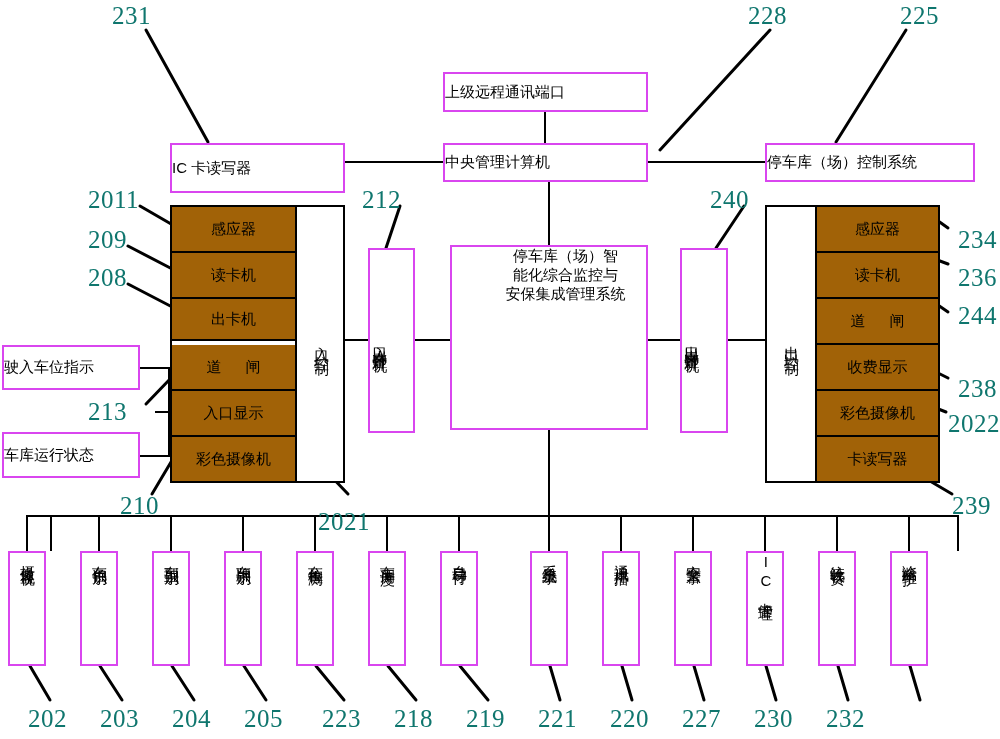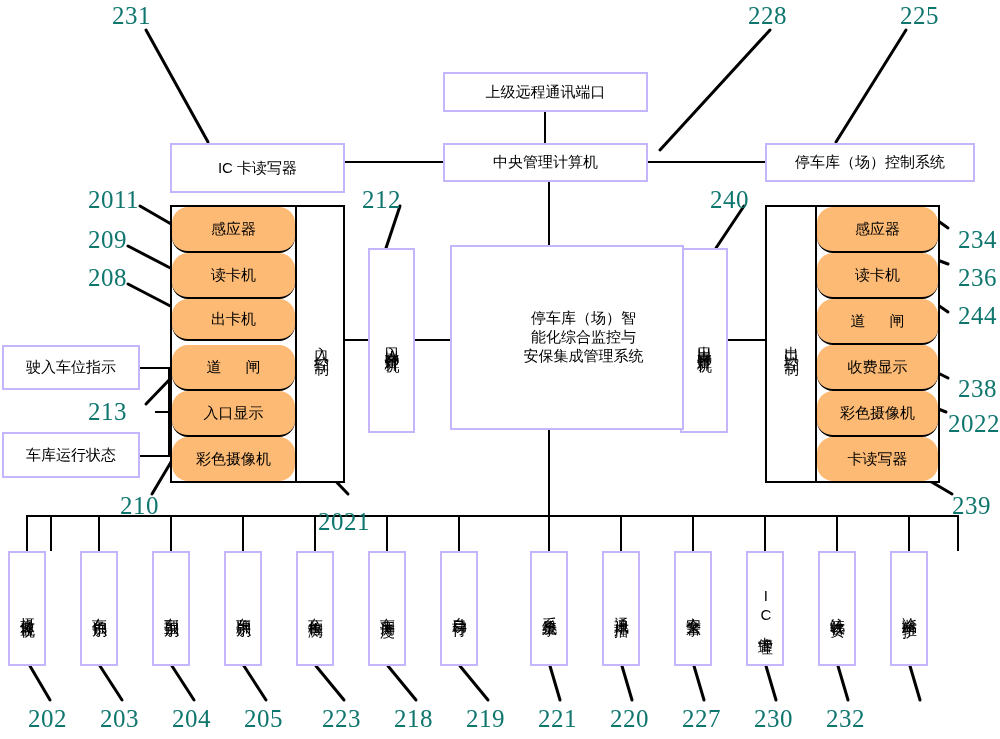--- a/index.html
+++ b/index.html
@@ -3,25 +3,25 @@
 <meta charset="utf-8">
 <style>
   html,body{margin:0;padding:0;background:#ffffff;}
   body{font-family:"Liberation Sans","DejaVu Sans",sans-serif;}
   #stage{position:relative;width:1000px;height:739px;background:#fff;overflow:hidden;}
 
   
   .box{
     position:absolute;
     box-sizing:border-box;
-    border:2px solid #c4b5fd;
+    border:2px solid #d946ef;
     background:#fff;
     display:flex;
     align-items:center;
-    justify-content:center;
+    justify-content:flex-start;
     text-align:center;
     color:#000;
     font-size:15px;
     line-height:1.25;
     z-index:5;
   }
   
   .vbox{
     writing-mode:vertical-rl;
     text-orientation:upright;
@@ -35,21 +35,21 @@
   }
   .multiline{flex-direction:column;}
   .multiline span{display:block;white-space:nowrap;}
 
   
   .cellcol{position:absolute;box-sizing:border-box;border:2px solid #000;background:#fff;z-index:5;}
   .cell{
     position:absolute;box-sizing:border-box;
     border-bottom:2px solid #000;
     display:flex;align-items:center;justify-content:center;
-    font-size:15px;color:#000;background:#fdba74;border-radius:16px;
+    font-size:15px;color:#000;background:#a16207;
   }
   .cell.last{border-bottom:none;}
   .cell.wide-sp{letter-spacing:10px;text-indent:10px;}
 
   
   .ln{position:absolute;background:#000;z-index:1;}
   .lnh{height:2px;}
   .lnv{width:2px;}
 
   
@@ -218,21 +218,21 @@
   </div>
 
   <div class="box" style="left:368px;top:248px;width:47px;height:185px;">
     <span class="vbox">入口岗亭计算机</span>
   </div>
 
   <div class="box" style="left:680px;top:248px;width:48px;height:185px;">
     <span class="vbox">出口岗亭计算机</span>
   </div>
 
-  <div class="box multiline" style="left:450px;top:245px;width:234px;height:185px;padding-left:33px;">
+  <div class="box multiline" style="left:450px;top:245px;width:198px;height:185px;padding-left:33px;">
     <span>停车库（场）智</span>
     <span>能化综合监控与</span>
     <span>安保集成管理系统</span>
   </div>
 
   <div class="box" style="left:2px;top:345px;width:138px;height:45px;">
     <span>驶入车位指示</span>
   </div>
 
   <div class="box" style="left:2px;top:432px;width:138px;height:46px;">

